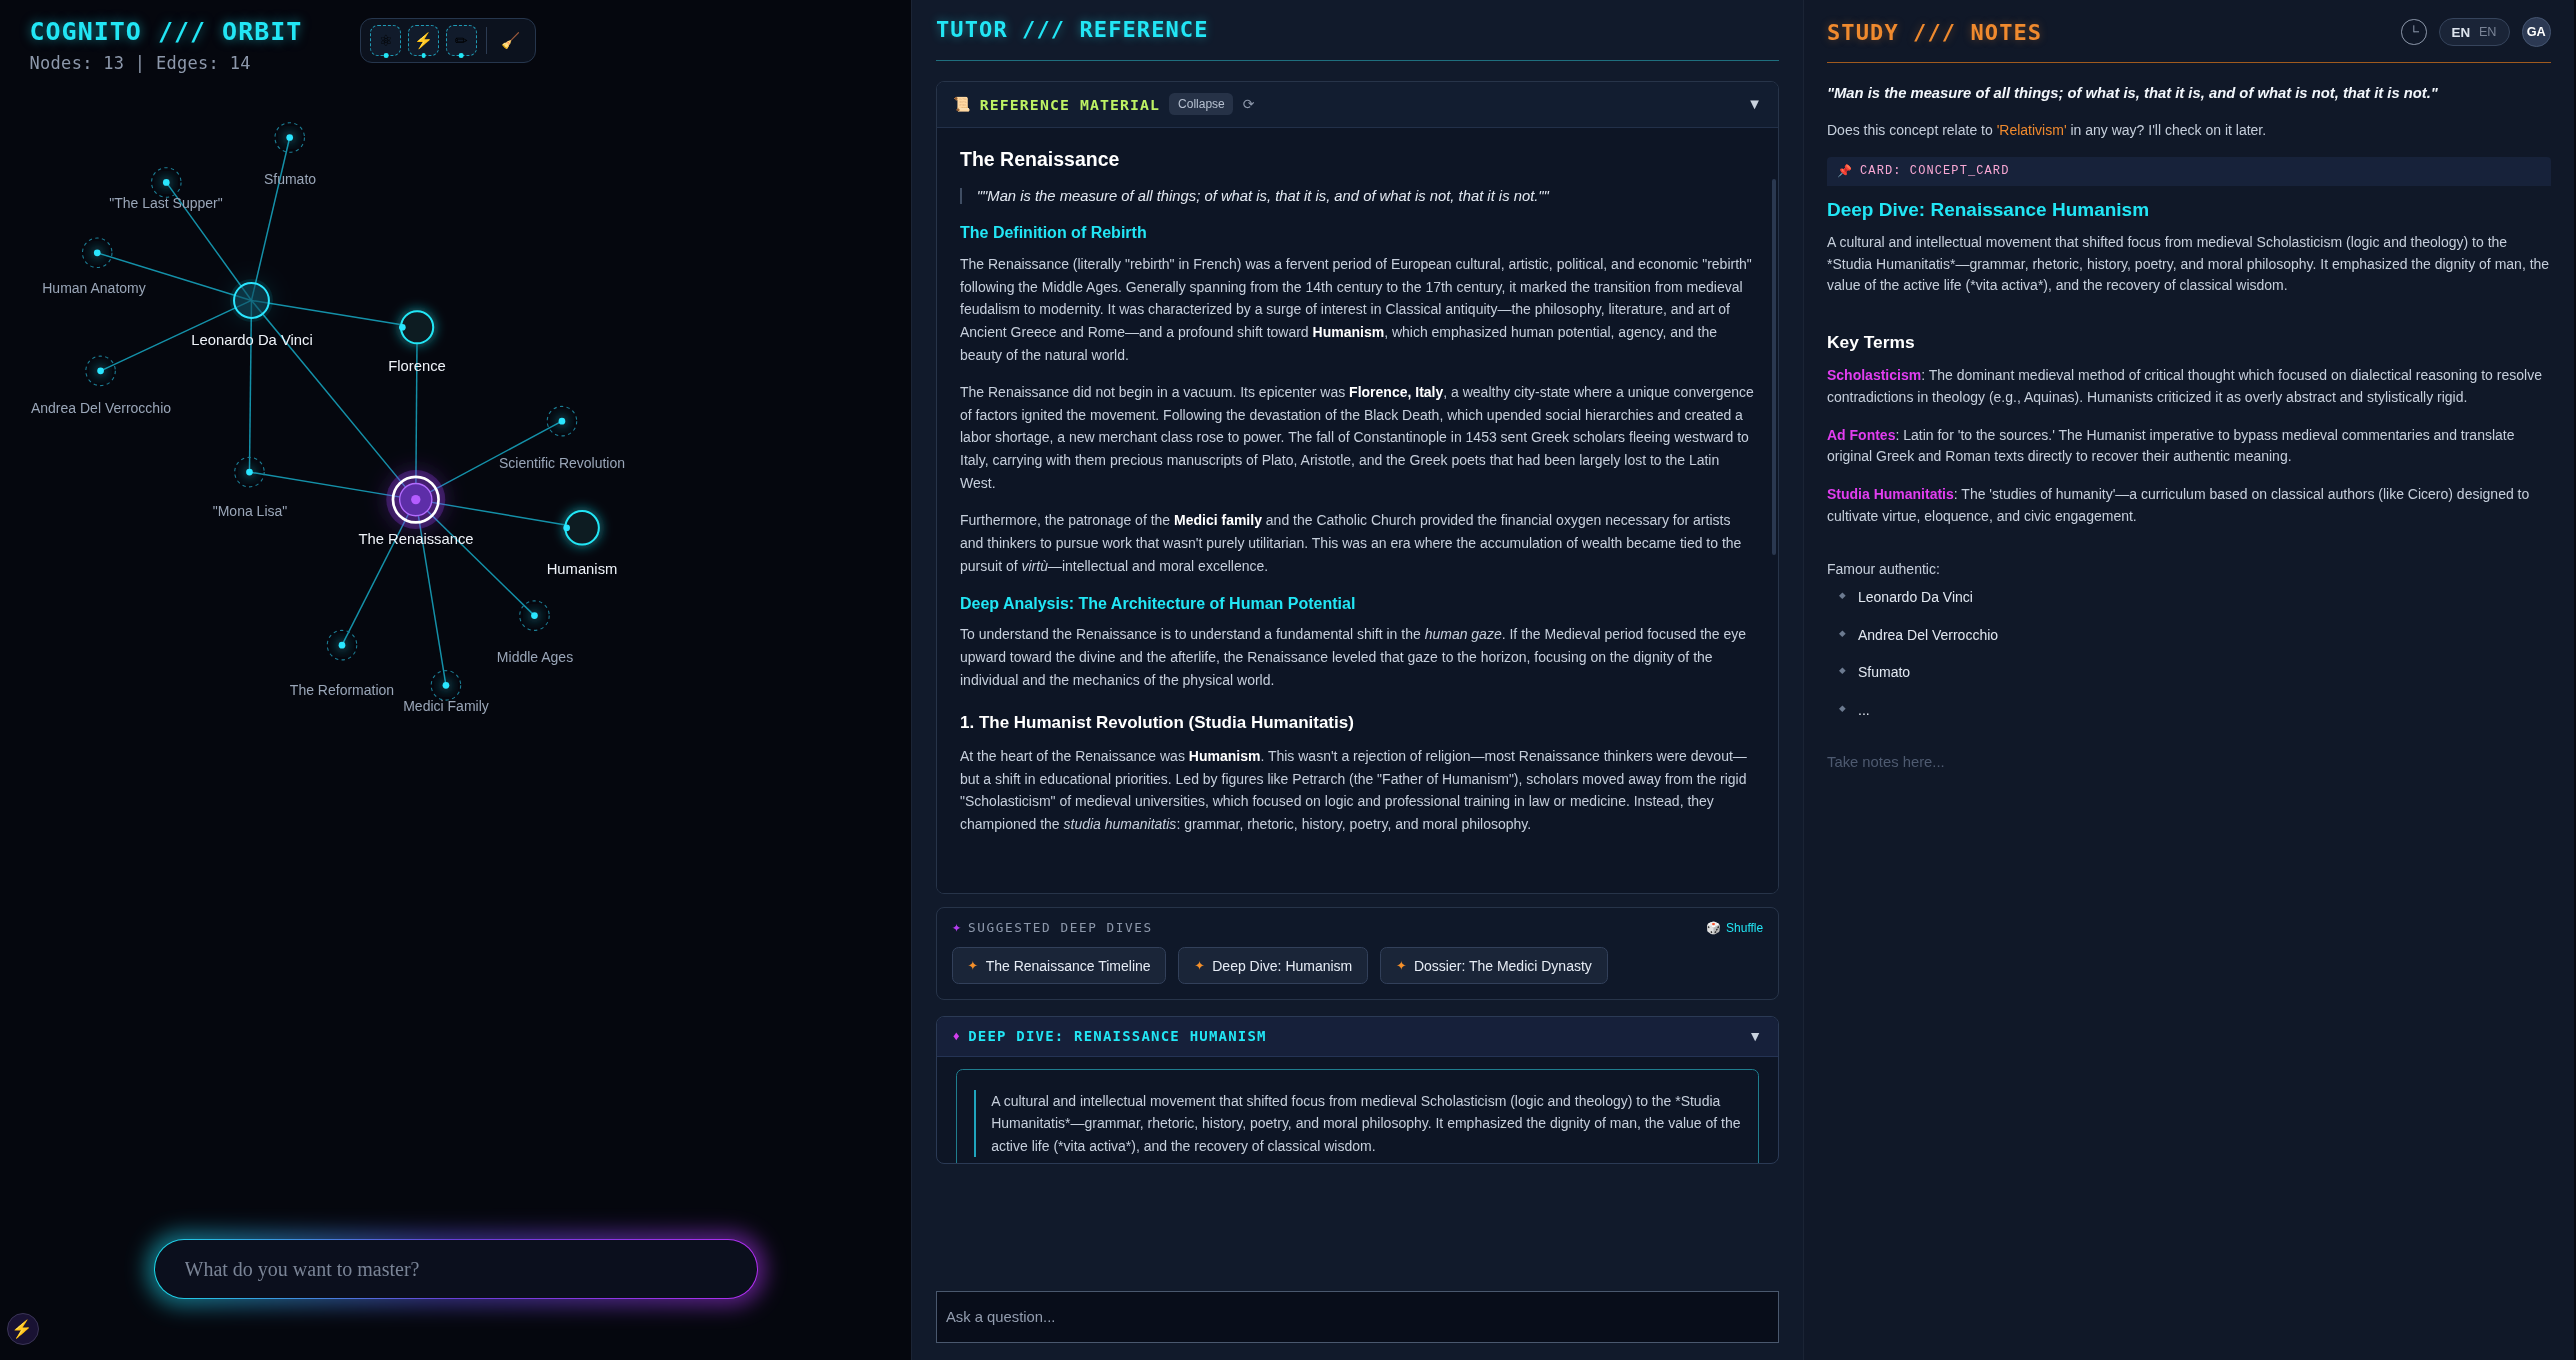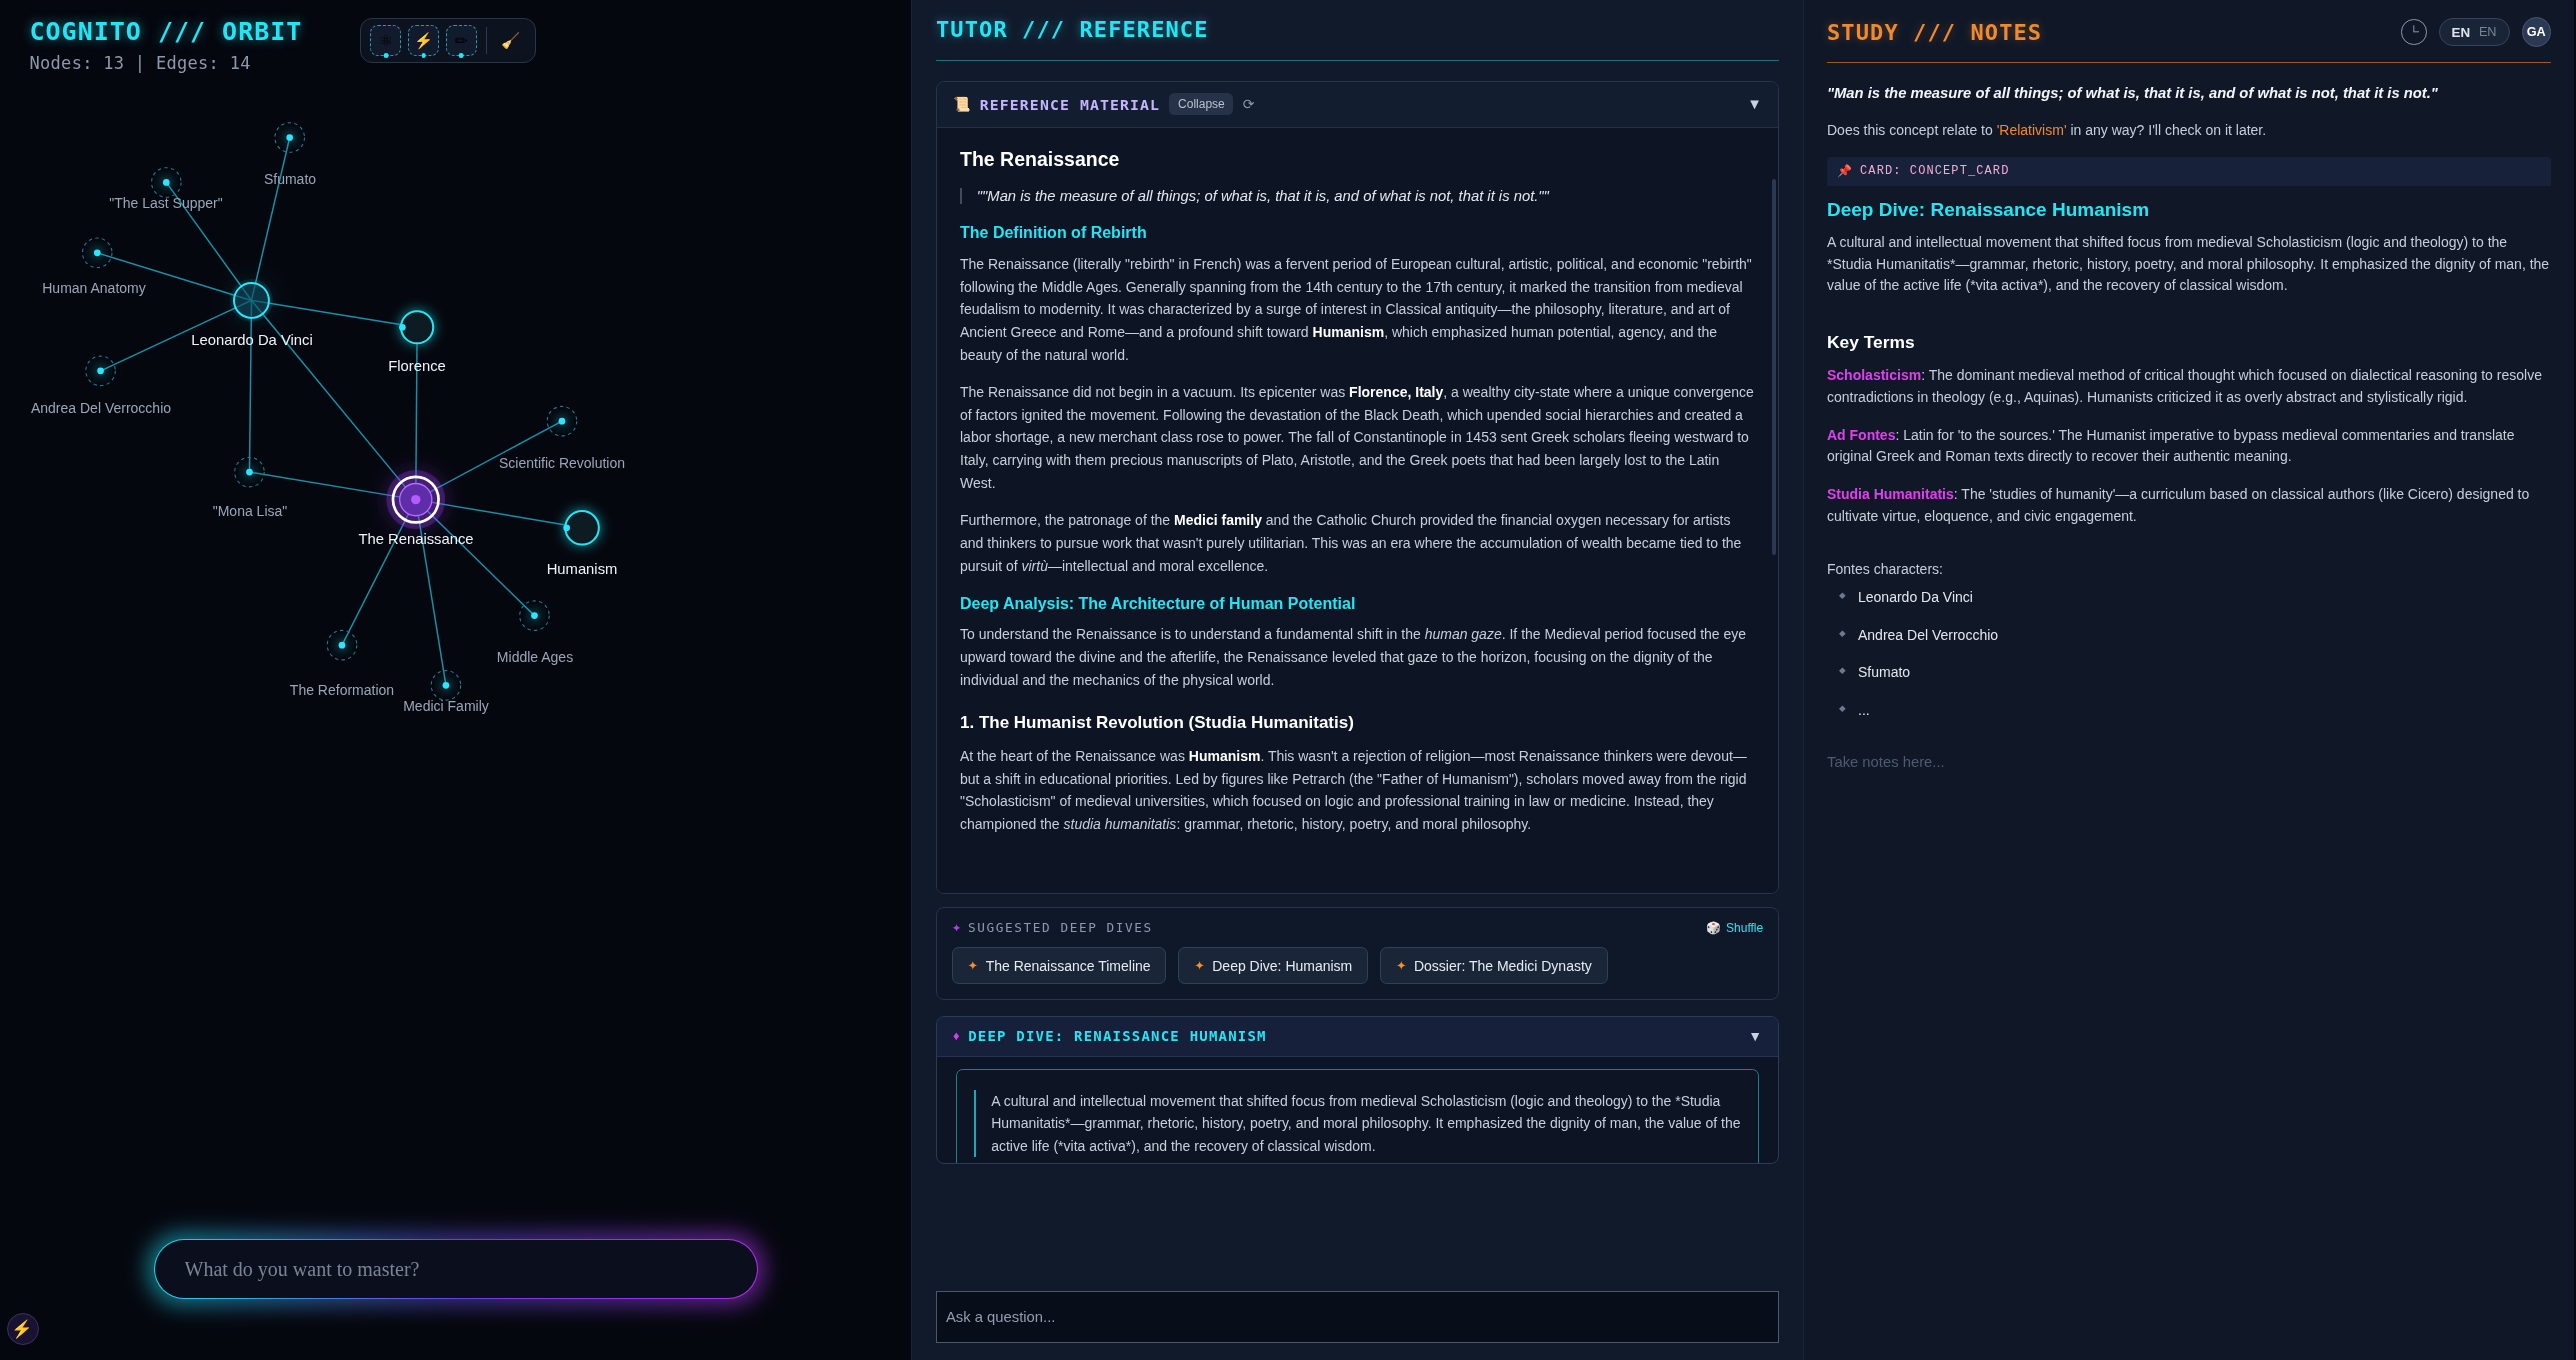--- a/index.html
+++ b/index.html
@@ -145,21 +145,21 @@
     padding: 11.4px 16px;
     border-bottom: 0.7px solid #223049;
     background: #121d30;
   }
   .ref-head-icon { font-size: 14px; }
   .ref-head-title {
     font-family: "DejaVu Sans Mono", monospace;
     font-weight: bold;
     font-size: 14.8px;
     letter-spacing: 1.1px;
-    color: #c4b5fd;
+    color: #bef264;
   }
   .pill-btn {
     font-size: 12px;
     color: #b6c0d0;
     background: #263247;
     border: none;
     border-radius: 5.4px;
     padding: 4px 8.7px;
     font-family: "Liberation Sans", sans-serif;
   }
@@ -614,21 +614,21 @@
     <div class="term-p">
       <span class="term">Scholasticism</span><span>: The dominant medieval method of critical thought which focused on dialectical reasoning to resolve contradictions in theology (e.g., Aquinas). Humanists criticized it as overly abstract and stylistically rigid.</span>
     </div>
     <div class="term-p">
       <span class="term">Ad Fontes</span><span>: Latin for 'to the sources.' The Humanist imperative to bypass medieval commentaries and translate original Greek and Roman texts directly to recover their authentic meaning.</span>
     </div>
     <div class="term-p">
       <span class="term">Studia Humanitatis</span><span>: The 'studies of humanity'—a curriculum based on classical authors (like Cicero) designed to cultivate virtue, eloquence, and civic engagement.</span>
     </div>
 
-    <div class="fam-label">Fontes characters:</div>
+    <div class="fam-label">Famour authentic:</div>
     <ul class="fam-list">
       <li>Leonardo Da Vinci</li>
       <li>Andrea Del Verrocchio</li>
       <li>Sfumato</li>
       <li>...</li>
     </ul>
 
     <div class="notes-ph">Take notes here...</div>
   </div>
 </div>

